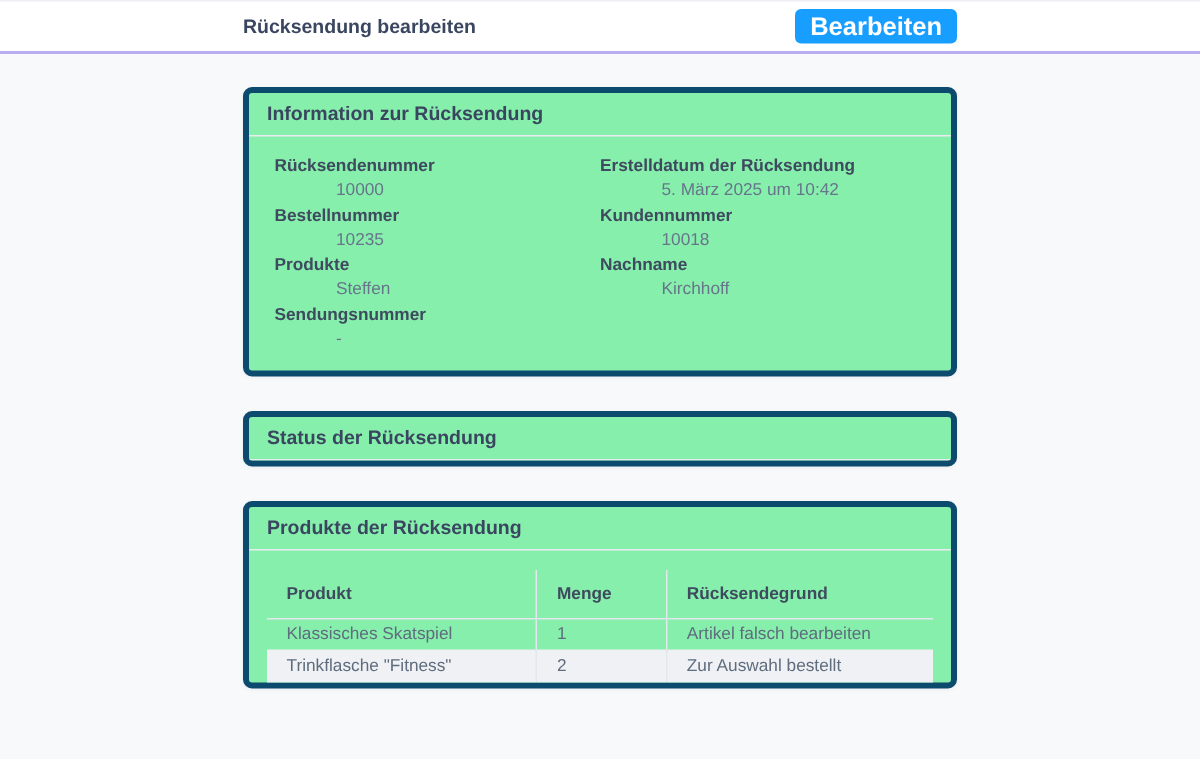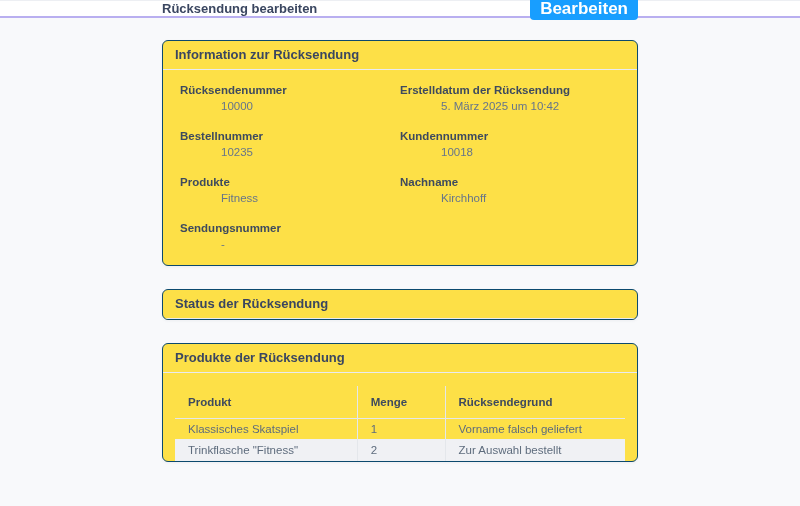--- a/index.html
+++ b/index.html
@@ -7,48 +7,48 @@
   body {
     width: 800px; height: 506px; overflow: hidden;
     background: #f8f9fb;
     font-family: "Liberation Sans", sans-serif;
     color: #3e4a5e;
   }
   .container { width: 476px; margin: 0 auto; }
 
   
   .smart-bar {
-    height: 18px; background: #ffffff;
+    height: 36px; background: #ffffff;
     border-top: 1px solid #edeff3;
     border-bottom: 2px solid #b9aff0;
     display: flex; align-items: center;
   }
   .smart-bar-inner { display: flex; align-items: center; justify-content: space-between; }
   .page-title { font-size: 13px; font-weight: bold; color: #3a4660; margin: 0; }
   .btn-primary {
     background: #189eff; color: #ffffff; border: none; border-radius: 4px;
     font-family: "Liberation Sans", sans-serif;
     font-size: 17px; font-weight: bold; height: 23px; padding: 0 10px;
     cursor: pointer; line-height: 23px;
   }
 
   
   .content { padding-top: 22px; }
   .card {
-    background: #fde047;
-    border: 1px solid #0c4a6e;
+    background: #86efac;
+    border: 4px solid #0c4a6e;
     border-radius: 6px;
     box-shadow: 0 1px 3px rgba(100,110,130,0.08);
     margin-bottom: 23px;
     overflow: hidden;
   }
   .card-header { padding: 7px 12px; border-bottom: 1px solid #e9ebf0; }
   .card-title { font-size: 13px; font-weight: bold; color: #3a4660; margin: 0; line-height: 14px; }
   .card-body { padding: 14px 17px 14px; }
-  .grid-2 { display: grid; grid-template-columns: 1fr 1fr; row-gap: 17px; }
+  .grid-2 { display: grid; grid-template-columns: 1fr 1fr; row-gap: 4px; }
   .field-label { font-size: 11.5px; font-weight: bold; color: #3e4a5e; margin-bottom: 3px; line-height: 13px; }
   .field-value { font-size: 11.5px; color: #66758a; line-height: 13px; margin-left: 41px; }
 
   
   .table-body { padding: 13px 12px 0; }
   table.data-grid { width: 100%; border-collapse: collapse; table-layout: fixed; }
   .data-grid th {
     text-align: left; font-size: 11.5px; font-weight: bold; color: #3e4a5e;
     padding: 10px 13px; border-bottom: 1px solid #e4e7eb;
   }
@@ -92,21 +92,21 @@
         <div class="field">
           <div class="field-label">Bestellnummer</div>
           <div class="field-value">10235</div>
         </div>
         <div class="field">
           <div class="field-label">Kundennummer</div>
           <div class="field-value">10018</div>
         </div>
         <div class="field">
           <div class="field-label">Produkte</div>
-          <div class="field-value">Fitness</div>
+          <div class="field-value">Steffen</div>
         </div>
         <div class="field">
           <div class="field-label">Nachname</div>
           <div class="field-value">Kirchhoff</div>
         </div>
         <div class="field">
           <div class="field-label">Sendungsnummer</div>
           <div class="field-value">-</div>
         </div>
       </div>
@@ -128,21 +128,21 @@
             <tr>
               <th class="col-product">Produkt</th>
               <th class="col-qty">Menge</th>
               <th class="col-reason">Rücksendegrund</th>
             </tr>
           </thead>
           <tbody>
             <tr>
               <td>Klassisches Skatspiel</td>
               <td>1</td>
-              <td>Vorname falsch geliefert</td>
+              <td>Artikel falsch bearbeiten</td>
             </tr>
             <tr>
               <td>Trinkflasche "Fitness"</td>
               <td>2</td>
               <td>Zur Auswahl bestellt</td>
             </tr>
           </tbody>
         </table>
       </div>
     </section>

